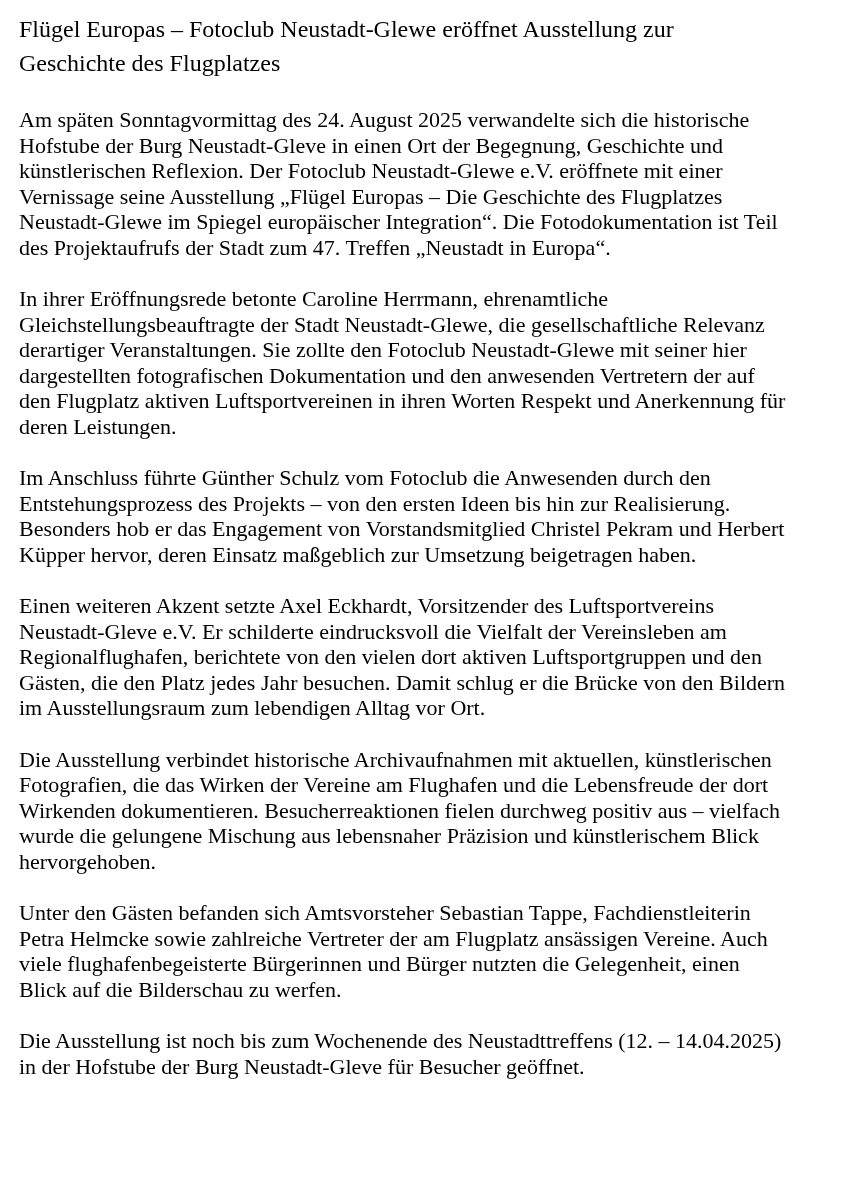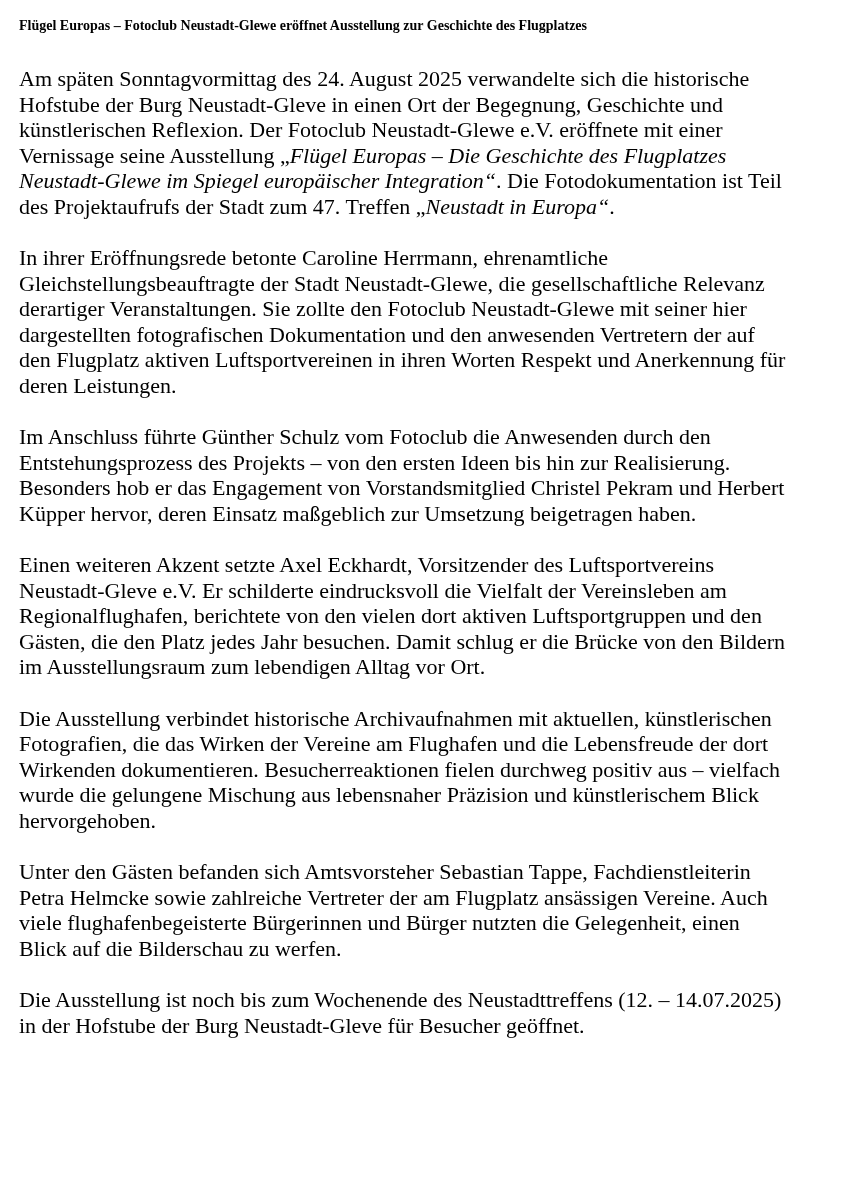--- a/index.html
+++ b/index.html
@@ -13,43 +13,42 @@
     height: 1200px;
     padding: 12px 57px 0 19px;
     background: #ffffff;
     color: #000000;
     font-family: "Liberation Serif", "DejaVu Serif", serif;
     font-size: 22px;
     line-height: 25.5px;
     overflow: hidden;
   }
   .doc-title {
-    font-size: 14px;
-    font-weight: bold;
-    line-height: 27px;
+    font-size: 24px;
+    font-weight: normal;
+    line-height: 34px;
     margin: 0 0 27px 0;
   }
   .doc-paragraph {
     margin: 0 0 26px 0;
   }
   .doc-paragraph:last-child {
     margin-bottom: 0;
   }
   .run-italic {
-    font-style: italic;
     text-align: right;
   }
 </style>
 </head>
 <body>
 
 <div class="page">
   <h1 class="doc-title">Flügel Europas – Fotoclub Neustadt-Glewe eröffnet Ausstellung zur Geschichte des Flugplatzes</h1>
   <div>
       <p class="doc-paragraph"><span>Am späten Sonntagvormittag des 24. August 2025 verwandelte sich die historische Hofstube der Burg Neustadt-Gleve in einen Ort der Begegnung, Geschichte und künstlerischen Reflexion. Der Fotoclub Neustadt-Glewe e.V. eröffnete mit einer Vernissage seine Ausstellung „</span><span class="run-italic">Flügel Europas – Die Geschichte des Flugplatzes Neustadt-Glewe im Spiegel europäischer Integration“</span><span>. Die Fotodokumentation ist Teil des Projektaufrufs der Stadt zum 47. Treffen „</span><span class="run-italic">Neustadt in Europa“</span><span>.</span></p>
       <p class="doc-paragraph"><span>In ihrer Eröffnungsrede betonte Caroline Herrmann, ehrenamtliche Gleichstellungsbeauftragte der Stadt Neustadt-Glewe, die gesellschaftliche Relevanz derartiger Veranstaltungen. Sie zollte den Fotoclub Neustadt-Glewe mit seiner hier dargestellten fotografischen Dokumentation und den anwesenden Vertretern der auf den Flugplatz aktiven Luftsportvereinen in ihren Worten Respekt und Anerkennung für deren Leistungen.</span></p>
       <p class="doc-paragraph"><span>Im Anschluss führte Günther Schulz vom Fotoclub die Anwesenden durch den Entstehungsprozess des Projekts – von den ersten Ideen bis hin zur Realisierung. Besonders hob er das Engagement von Vorstandsmitglied Christel Pekram und Herbert Küpper hervor, deren Einsatz maßgeblich zur Umsetzung beigetragen haben.</span></p>
       <p class="doc-paragraph"><span>Einen weiteren Akzent setzte Axel Eckhardt, Vorsitzender des Luftsportvereins Neustadt-Gleve e.V. Er schilderte eindrucksvoll die Vielfalt der Vereinsleben am Regionalflughafen, berichtete von den vielen dort aktiven Luftsportgruppen und den Gästen, die den Platz jedes Jahr besuchen. Damit schlug er die Brücke von den Bildern im Ausstellungsraum zum lebendigen Alltag vor Ort.</span></p>
       <p class="doc-paragraph"><span>Die Ausstellung verbindet historische Archivaufnahmen mit aktuellen, künstlerischen Fotografien, die das Wirken der Vereine am Flughafen und die Lebensfreude der dort Wirkenden dokumentieren. Besucherreaktionen fielen durchweg positiv aus – vielfach wurde die gelungene Mischung aus lebensnaher Präzision und künstlerischem Blick hervorgehoben.</span></p>
       <p class="doc-paragraph"><span>Unter den Gästen befanden sich Amtsvorsteher Sebastian Tappe, Fachdienstleiterin Petra Helmcke sowie zahlreiche Vertreter der am Flugplatz ansässigen Vereine. Auch viele flughafenbegeisterte Bürgerinnen und Bürger nutzten die Gelegenheit, einen Blick auf die Bilderschau zu werfen.</span></p>
-      <p class="doc-paragraph"><span>Die Ausstellung ist noch bis zum Wochenende des Neustadttreffens (12. – 14.07.2025) in der Hofstube der Burg Neustadt-Gleve für Besucher geöffnet.</span></p>
+      <p class="doc-paragraph"><span>Die Ausstellung ist noch bis zum Wochenende des Neustadttreffens (12. – 14.04.2025) in der Hofstube der Burg Neustadt-Gleve für Besucher geöffnet.</span></p>
     </div>
 </div>
 
 </body></html>

